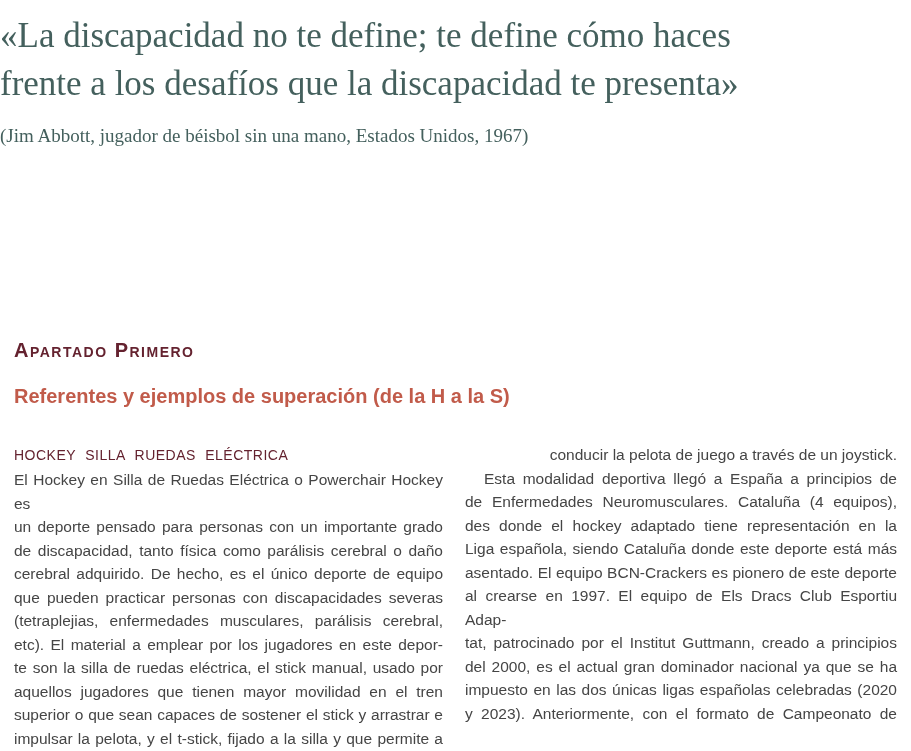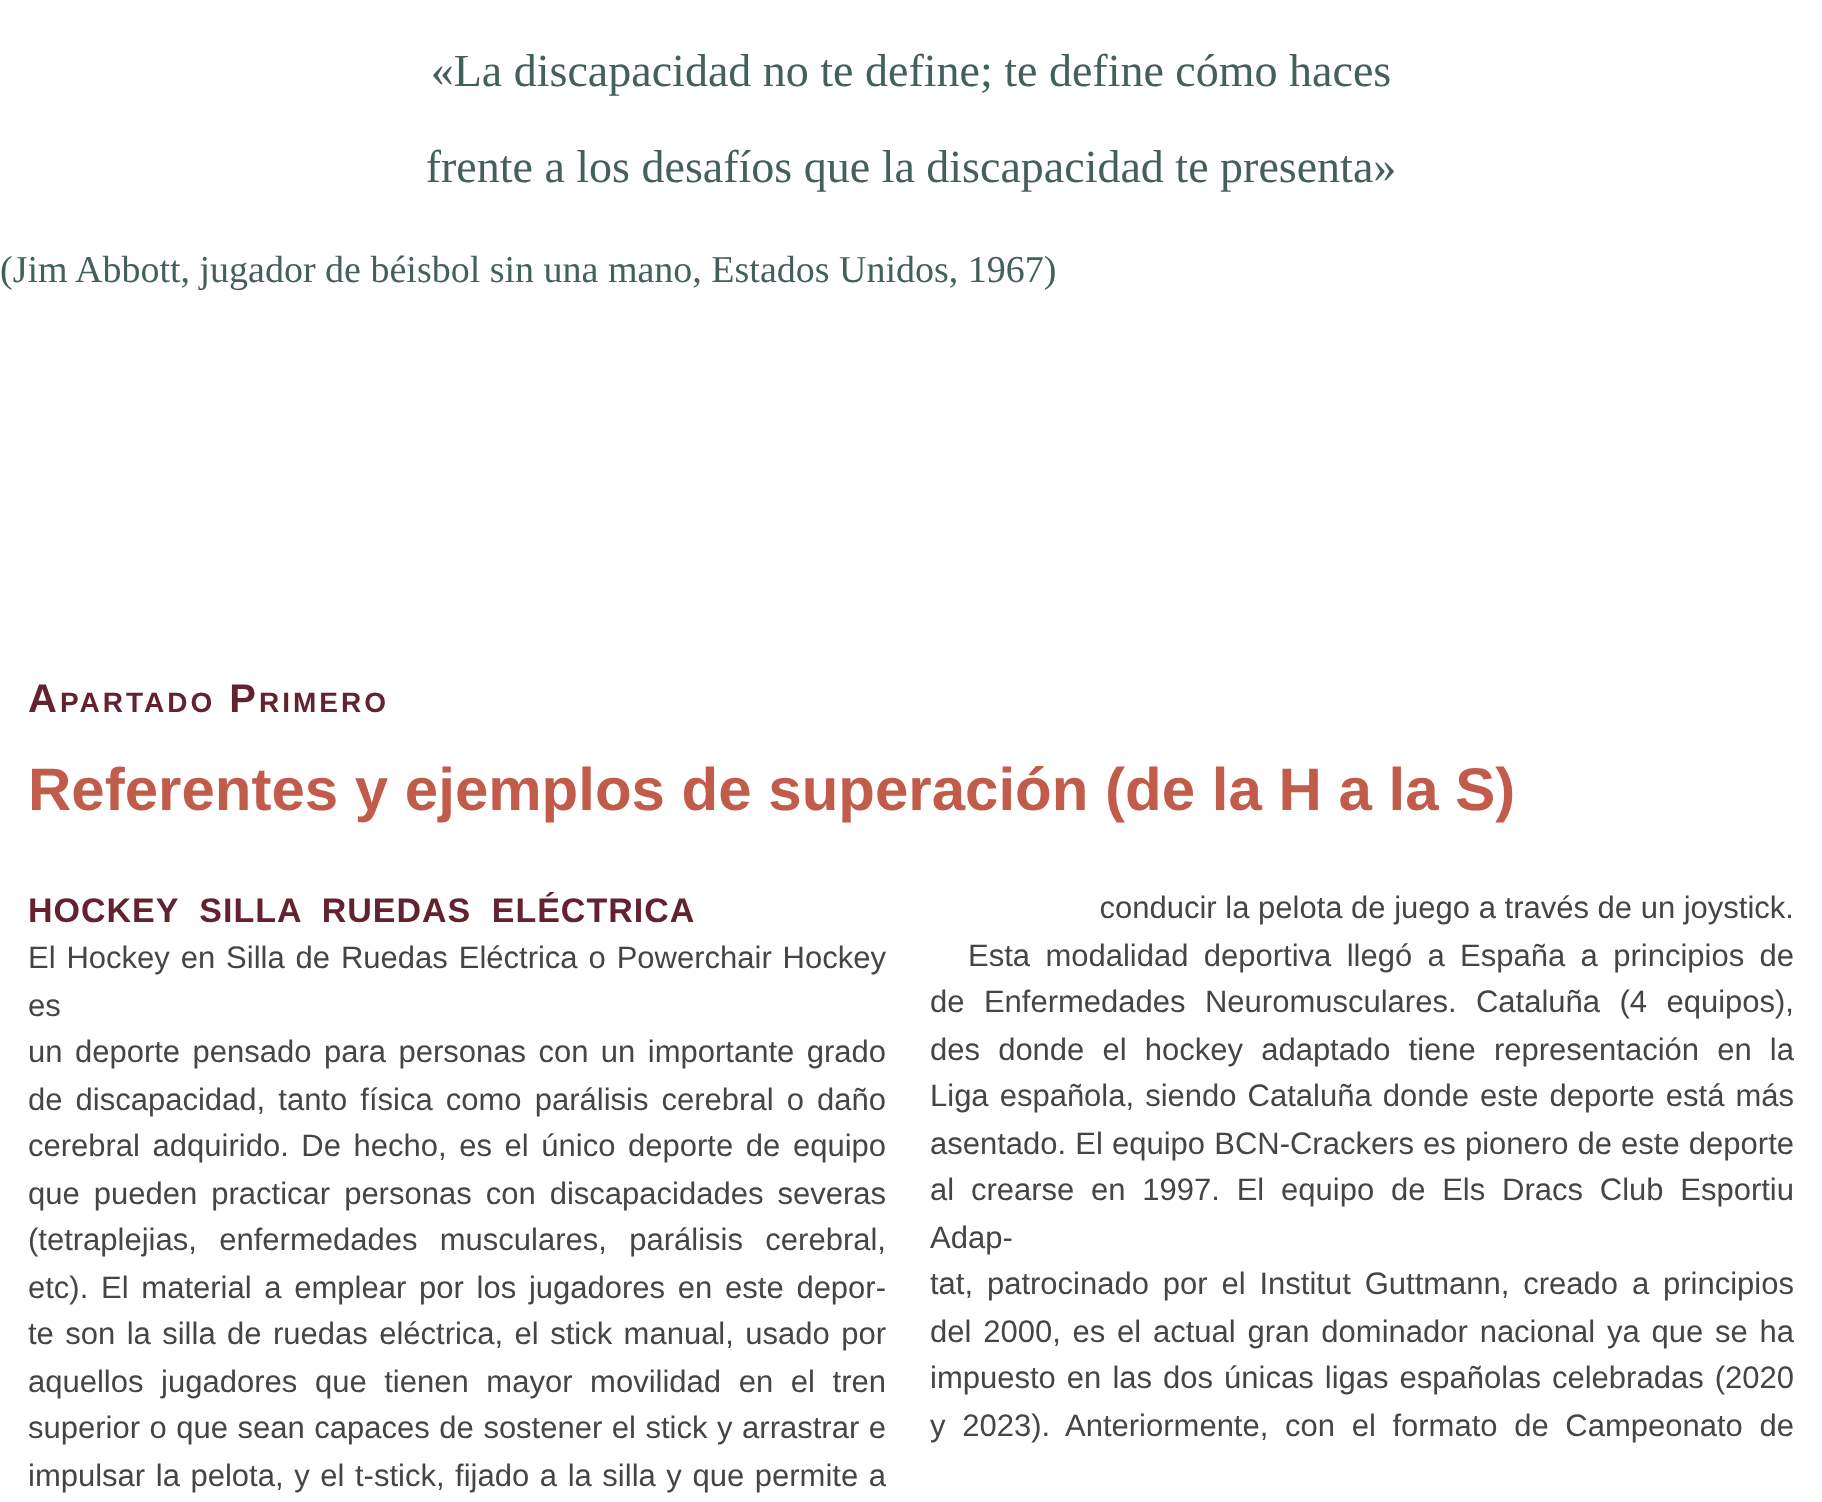--- a/index.html
+++ b/index.html
@@ -7,24 +7,23 @@
     width: 911px; height: 751px; overflow: hidden;
     background: #ffffff;
     font-family: "Liberation Sans", sans-serif;
   }
   .page {
     position: relative; width: 911px; height: 751px;
     background: var(--bg, #ffffff);
   }
   .quote {
     padding-top: 12px;
-    text-align: center;
     font-family: "Liberation Serif", serif;
     color: var(--quote-color, #44605d);
-    font-size: 23px;
+    font-size: 35px;
     line-height: 48px;
     font-weight: 500;
   }
   .attribution {
     margin-top: 15px;
     font-family: "Liberation Serif", serif;
     color: var(--quote-color, #44605d);
     font-size: 19px;
     line-height: 26px;
   }
@@ -33,40 +32,40 @@
     font-weight: bold;
     font-variant: small-caps;
     font-size: 20px;
     line-height: 30px;
     letter-spacing: 1.5px;
     color: var(--maroon, #64222f);
   }
   .title {
     margin: 16px 0 0 14px;
     font-weight: bold;
-    font-size: 30px;
+    font-size: 20px;
     line-height: 30px;
     color: var(--accent, #c15b4a);
   }
   .columns {
     display: flex;
     gap: 22px;
     padding: 0 14px;
     margin-top: 32px;
   }
   .col {
     width: 429px;
     color: var(--body-color, #454545);
     font-size: 15.5px;
     line-height: 23.5px;
   }
   .col-right { width: 432px; }
   .article-heading {
-    font-weight: bold;
-    font-size: 17px;
+    font-weight: normal;
+    font-size: 14px;
     letter-spacing: 0.5px;
     word-spacing: 5px;
     line-height: 25px;
     color: var(--maroon, #64222f);
   }
   .line { text-align: right; }
   .line.j { text-align: justify; text-align-last: justify; }
   .line.ind { padding-left: 19px; }
 </style>
 </head>

